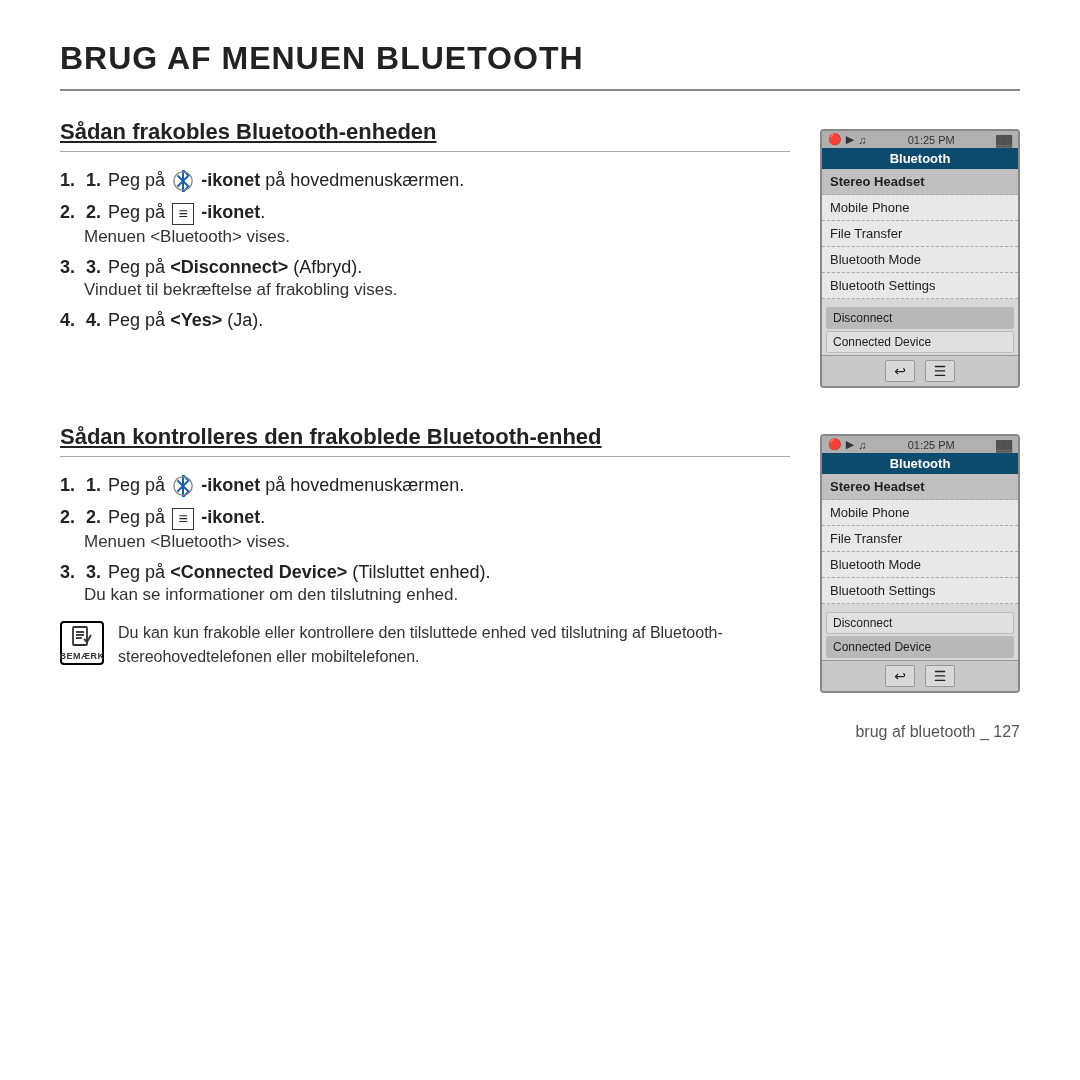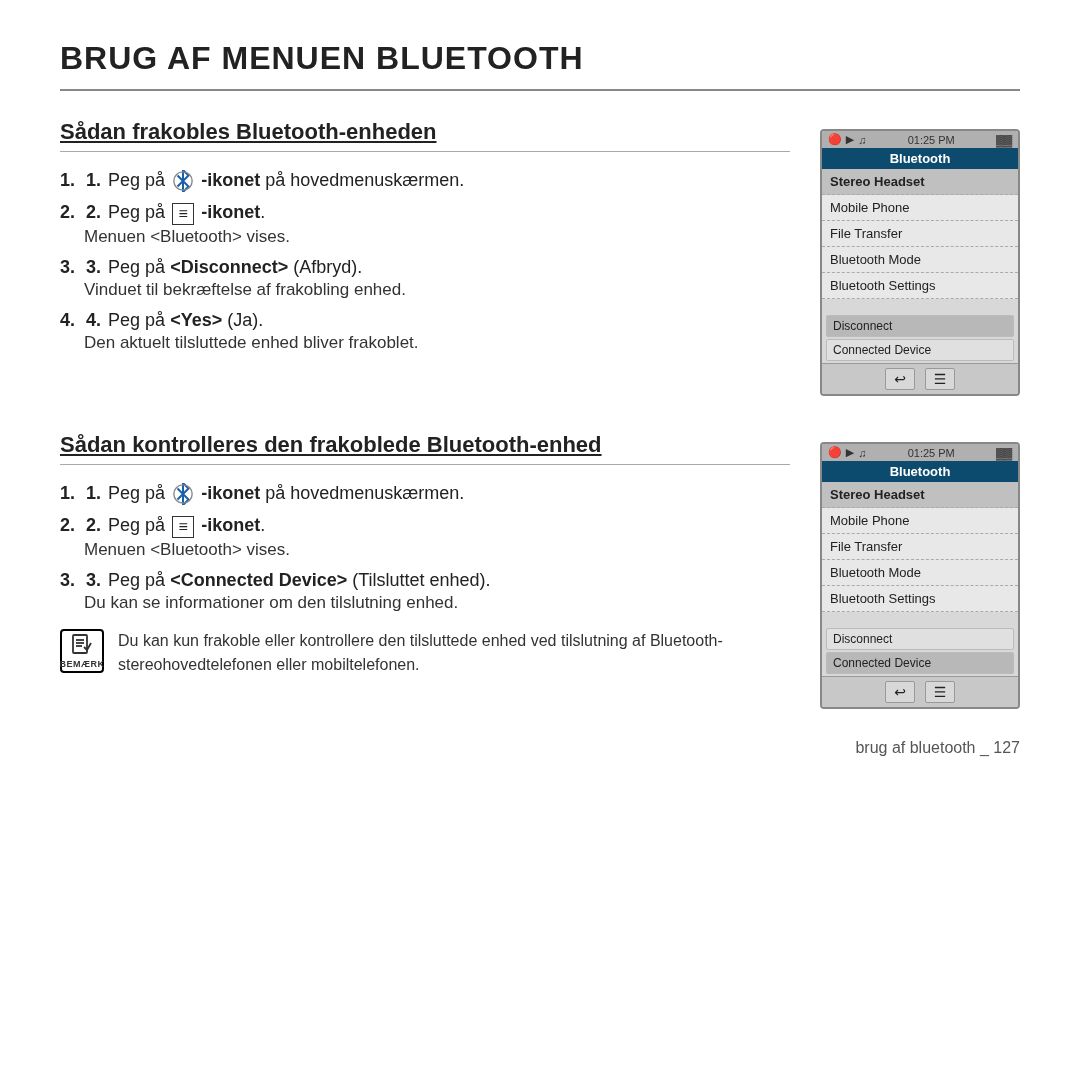--- a/index.html
+++ b/index.html
@@ -135,21 +135,21 @@
       padding: 5px 8px;
       border-bottom: 1px dashed #aaa;
       font-size: 13px;
       color: #222;
     }
     .device-menu-item.selected {
       background: #c0c0c0;
       font-weight: bold;
     }
     .device-actions {
-      margin-top: 16px;
+      margin-top: 8px;
       background: #d8d8d8;
     }
     .device-action-item {
       background: #e0e0e0;
       border: 1px solid #bbb;
       margin: 2px 4px;
       padding: 3px 6px;
       font-size: 12px;
       border-radius: 2px;
     }
@@ -247,26 +247,25 @@
           <li>
             <span class="step-num">2.</span>
             Peg på
             <span class="icon-menu"></span>
             <span class="bold">-ikonet</span>.
             <span class="sub-text">Menuen &lt;Bluetooth&gt; vises.</span>
           </li>
           <li>
             <span class="step-num">3.</span>
             Peg på <span class="bold">&lt;Disconnect&gt;</span> (Afbryd).
-            <span class="sub-text">Vinduet til bekræftelse af frakobling enhed.</span>
+            <span class="sub-text">Vinduet til bekræftelse af frakobling vises.</span>
           </li>
           <li>
             <span class="step-num">4.</span>
             Peg på <span class="bold">&lt;Yes&gt;</span> (Ja).
-            <span class="sub-text">Den aktuelt tilsluttede enhed bliver frakoblet.</span>
           </li>
         </ol>
       </div>
     </div>
 
     <div class="device-screen">
       <div class="device-header">
         <div class="device-header-icons">
           <span>🔴</span>
           <span>▶</span>

